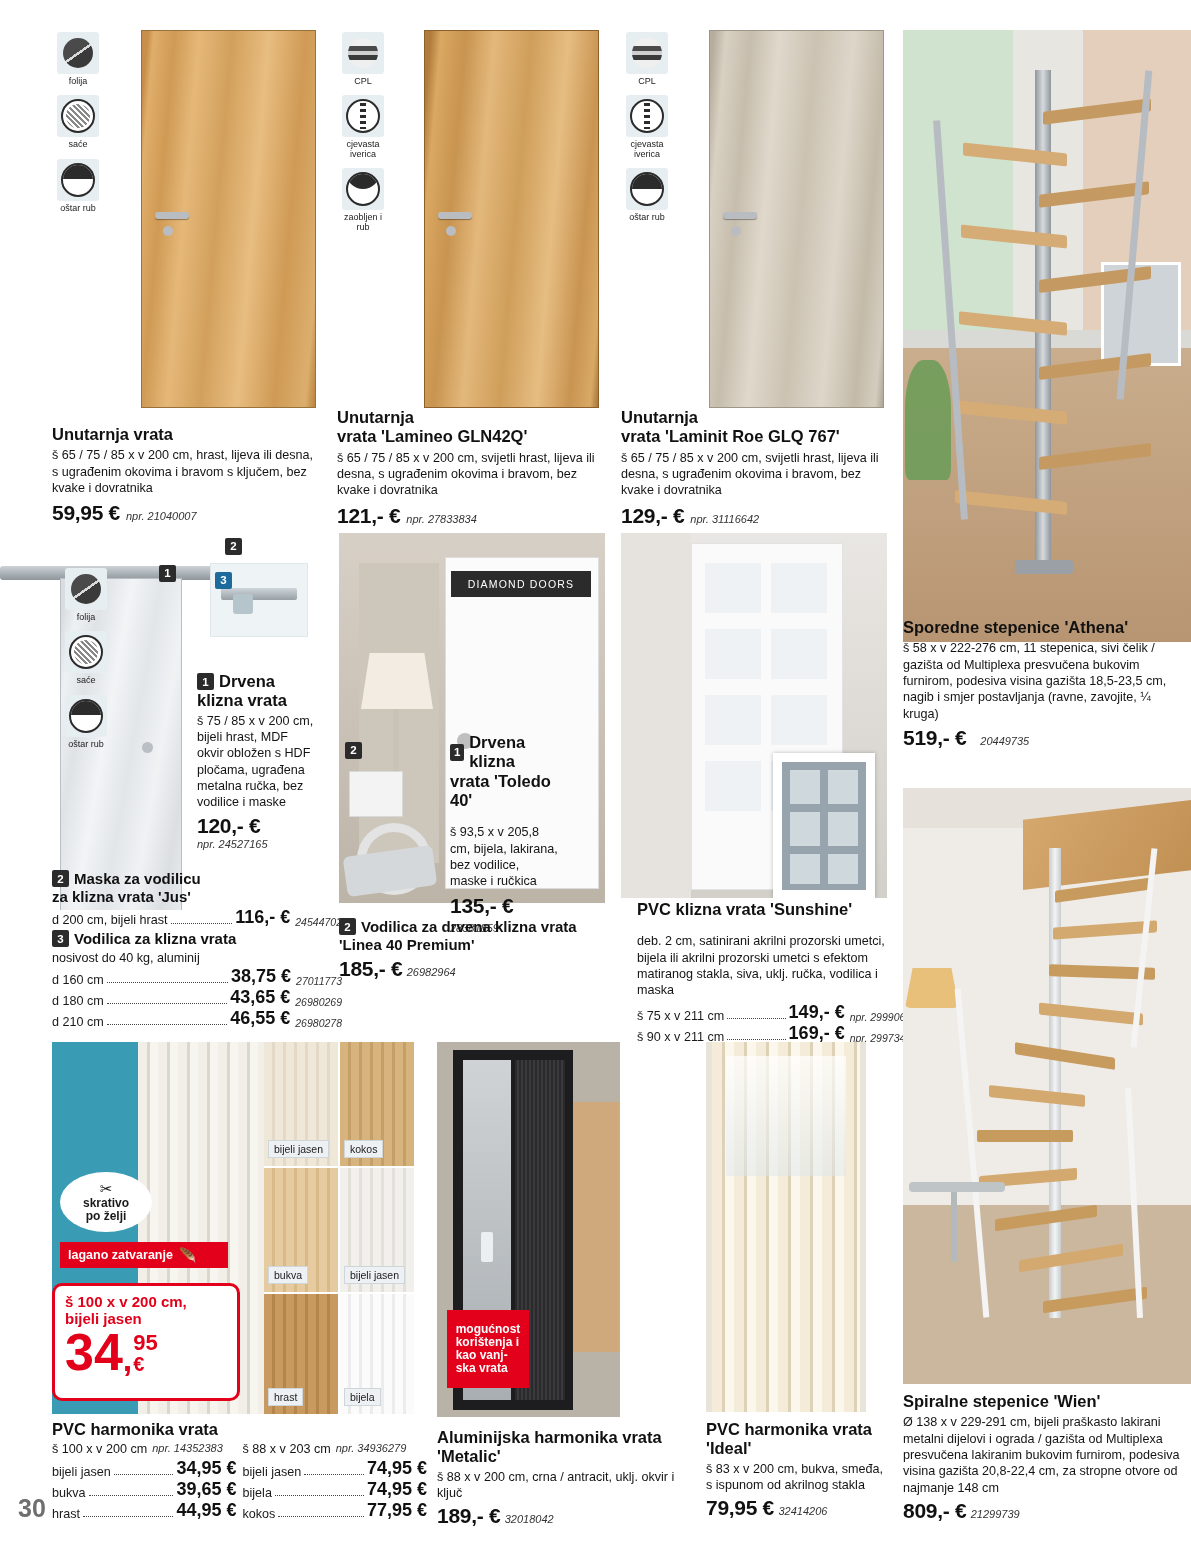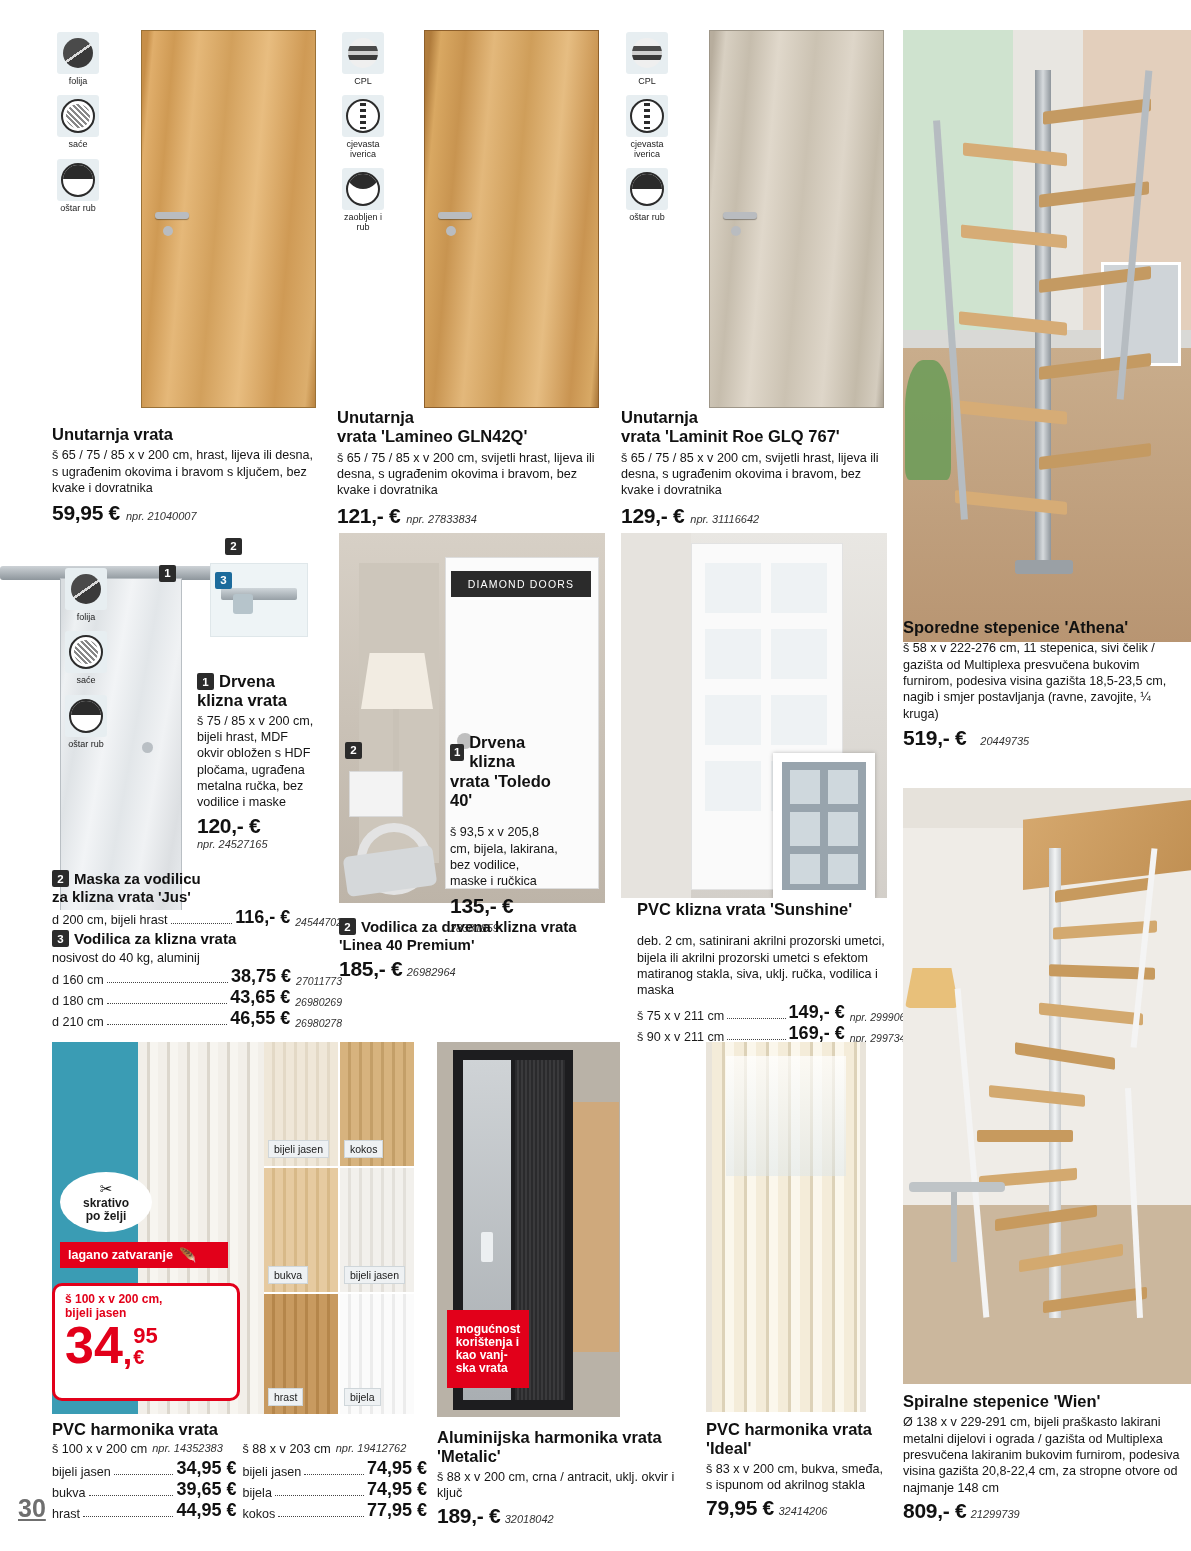--- a/index.html
+++ b/index.html
@@ -37,21 +37,21 @@
   .door3{background:linear-gradient(95deg,#b7ad9d 0 2%,#d8d0c2 8%,#c6bdad 20%,#e0d8cb 34%,#cbc2b2 52%,#ded6c9 70%,#c3baa9 86%,#d4ccbe 96%,#ada495 100%);}
   .handle{position:absolute;width:34px;height:7px;background:#b9bcc0;border-radius:3px;box-shadow:0 1px 1px rgba(0,0,0,.35);}
   .hdot{position:absolute;width:10px;height:10px;border-radius:50%;background:#b9bcc0;}
   
   .redbox{border:3px solid #e2001a;border-radius:10px;background:#fff;}
   .redtxt{color:#e2001a;font-weight:bold;}
   .dotline{border-bottom:1.5px dotted #444;flex:1;margin:0 3px 4px 3px;}
   .row{display:flex;align-items:flex-end;font-size:12.6px;}
   .swatch-label{position:absolute;background:#eef1f3;font-size:10.5px;padding:2px 5px;border:1px solid #cfd6da;}
   .numbadge{width:17px;height:17px;background:#2b2b2b;color:#fff;font-size:11.5px;font-weight:bold;display:inline-flex;align-items:center;justify-content:center;border-radius:2px;}
-  .pagenum{font-weight:bold;font-size:25px;color:#6f6f6f;text-decoration:underline;}
+  .pagenum{font-weight:bold;font-size:25px;color:#6f6f6f;}
 </style>
 </head>
 <body>
 
 <div class="page">
 
   <div class="abs" style="left:52px;top:32px;">
     <div class="icol">
       <div class="ibadge">
           <div class="circ folia"></div>
@@ -407,21 +407,21 @@
       <span>po želji</span>
     </div>
   </div>
 
   <div class="abs" style="left:60px;top:1242px;width:160px;height:26px;background:#e2001a;display:flex;align-items:center;padding-left:8px;">
     <span style="color:#fff;font-weight:bold;font-size:12.5px;">lagano zatvaranje</span>
     <span style="color:#fff;margin-left:6px;font-size:14px;">🪶</span>
   </div>
 
   <div class="abs redbox" style="left:52px;top:1283px;width:182px;height:112px;">
-    <div class="redtxt" style="font-size:12px;margin:7px 0 0 10px;line-height:1.15;">
+    <div class="redtxt" style="font-size:15px;margin:7px 0 0 10px;line-height:1.15;">
       <span>š 100 x v 200 cm,</span><br>
       <span>bijeli jasen</span>
     </div>
     <div style="display:flex;align-items:flex-end;margin-left:10px;margin-top:2px;">
       <span class="redtxt" style="font-size:52px;line-height:.86;">34</span>
       <span class="redtxt" style="font-size:34px;line-height:.9;">,</span>
       <span style="display:flex;flex-direction:column;align-items:flex-start;margin-left:1px;">
         <span class="redtxt" style="font-size:22px;line-height:1;">95</span>
         <span class="redtxt" style="font-size:20px;line-height:1;">€</span>
       </span>
@@ -448,21 +448,21 @@
           </div>
         <div class="row">
             <span>hrast</span>
             <span class="dotline"></span>
             <span class="price-sm">44,95 €</span>
           </div>
       </div>
       <div style="width:186px;">
         <div class="desc" style="display:flex;gap:5px;">
           <span>š 88 x v 203 cm</span>
-          <span class="art">npr. 19412762</span>
+          <span class="art">npr. 34936279</span>
         </div>
         <div class="row">
             <span>bijeli jasen</span>
             <span class="dotline"></span>
             <span class="price-sm">74,95 €</span>
           </div>
         <div class="row">
             <span>bijela</span>
             <span class="dotline"></span>
             <span class="price-sm">74,95 €</span>

